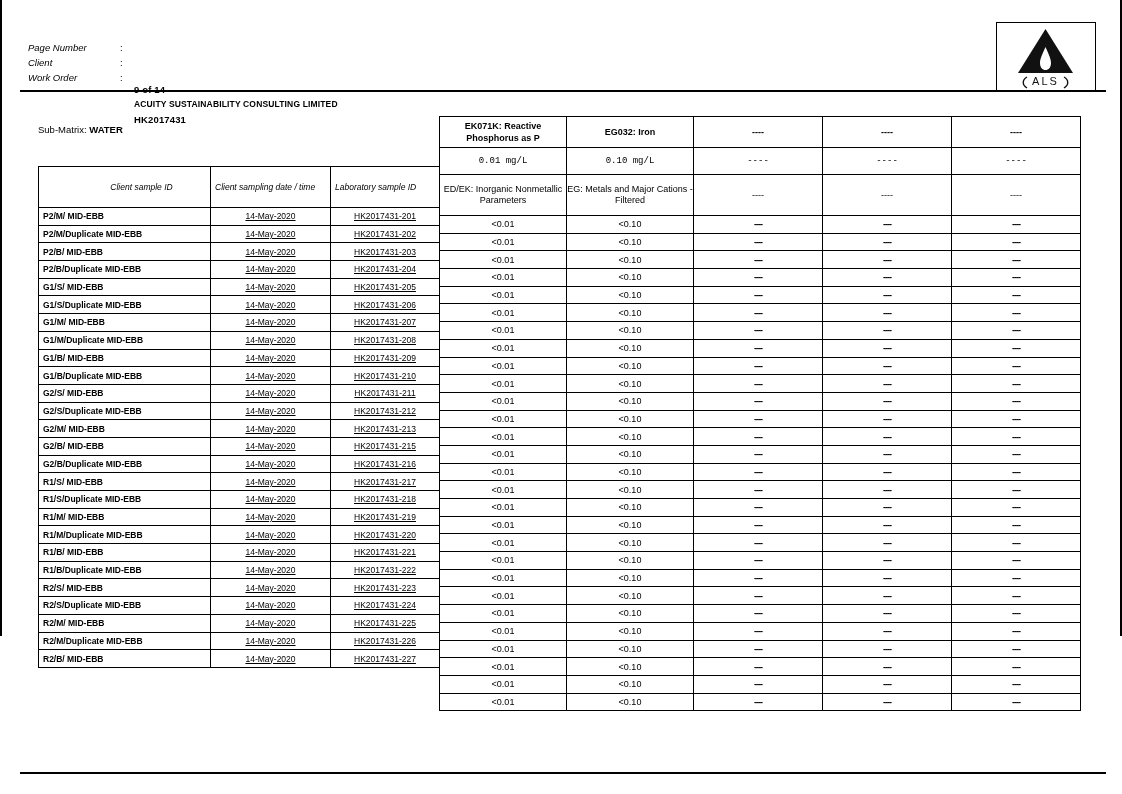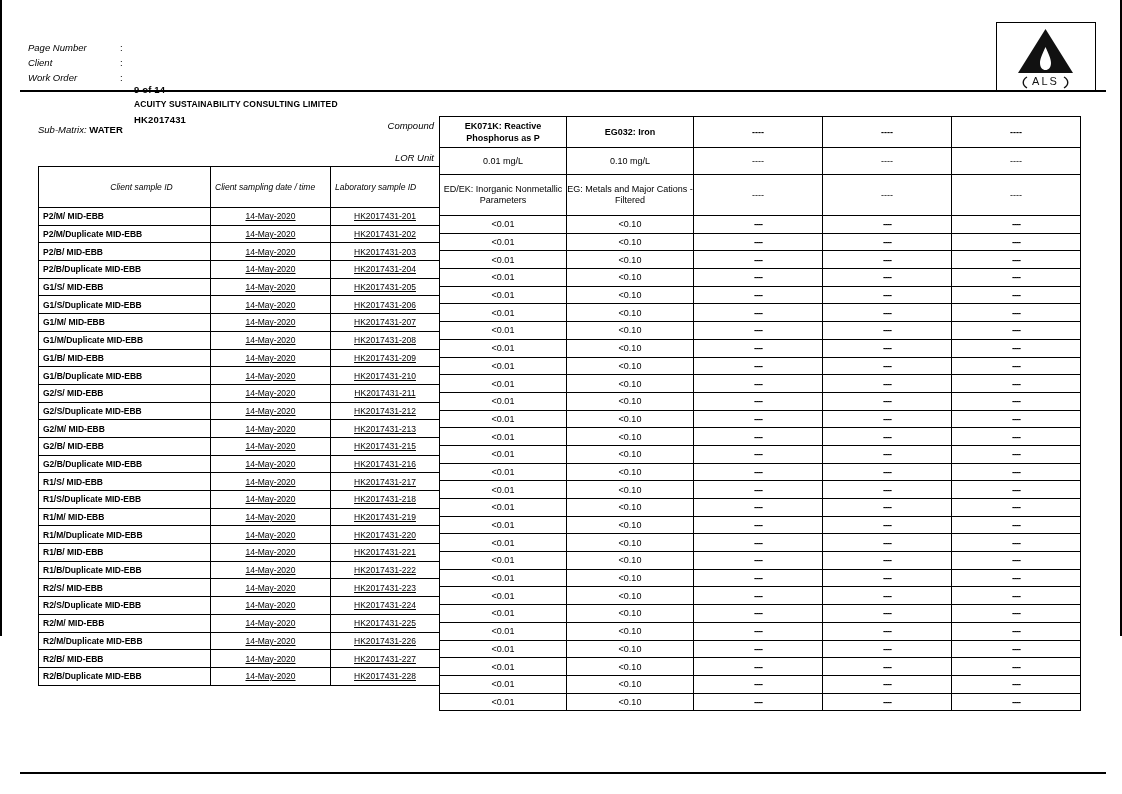--- a/index.html
+++ b/index.html
@@ -81,21 +81,21 @@
     box-sizing: border-box;
   }
   .logo svg { display: block; }
   
   .submatrix {
     position: absolute;
     left: 36px;
     top: 124px;
     font-size: 9.5px;
   }
-  .submatrix .lbl { font-style: italic; }
+  .submatrix .lbl { }
   .submatrix .val { font-weight: bold; }
   
   .right-labels {
     position: absolute;
     left: 200px;
     top: 118px;
     width: 232px;
     text-align: right;
     font-style: italic;
     font-size: 9.5px;
@@ -115,21 +115,21 @@
     border: 1px solid #000;
     text-align: center;
     vertical-align: middle;
     font-size: 9px;
     padding: 0;
   }
   .c-analyte { width: 127px; }
   .c-blank   { width: 129px; }
 
   .hrow1 td { height: 30px; font-weight: bold; font-size: 9.5px; line-height: 12px; }
-  .hrow2 td { height: 26px; font-size: 9px; }
+  .hrow2 td { height: 26px; font-size: 9px; font-family: Liberation Mono, monospace; }
   .hrow3 td { height: 40px; font-size: 8.5px; line-height: 11px; }
   .drow td  { height: 16.7px; font-size: 8.5px; }
 
   
   table.left {
     position: absolute;
     left: 36px;
     top: 166px;
     border-collapse: collapse;
     table-layout: fixed;
@@ -206,24 +206,20 @@
     </div>
 
     <div class="hdr-rule"></div>
   </div>
 
   <div class="submatrix">
     <span class="lbl">Sub-Matrix:</span>
     <span class="val">WATER</span>
   </div>
 
-  <div class="right-labels">
-    <div class="compound">Compound</div>
-    <div class="lor">LOR Unit</div>
-  </div>
 
   <table class="main">
     <colgroup>
       <col class="c-analyte">
         <col class="c-analyte">
       <col class="c-blank">
         <col class="c-blank">
         <col class="c-blank">
     </colgroup>
     <tbody>
@@ -586,22 +582,17 @@
         <tr>
           <td class="sample-id">R2/M/Duplicate MID-EBB</td>
           <td class="date">14-May-2020</td>
           <td class="labid">HK2017431-226</td>
         </tr>
         <tr>
           <td class="sample-id">R2/B/ MID-EBB</td>
           <td class="date">14-May-2020</td>
           <td class="labid">HK2017431-227</td>
         </tr>
-        <tr>
-          <td class="sample-id">R2/B/Duplicate MID-EBB</td>
-          <td class="date">14-May-2020</td>
-          <td class="labid">HK2017431-228</td>
-        </tr>
       </tbody>
   </table>
 
   <div class="footer-rule"></div>
 </div>
 
 </body></html>

